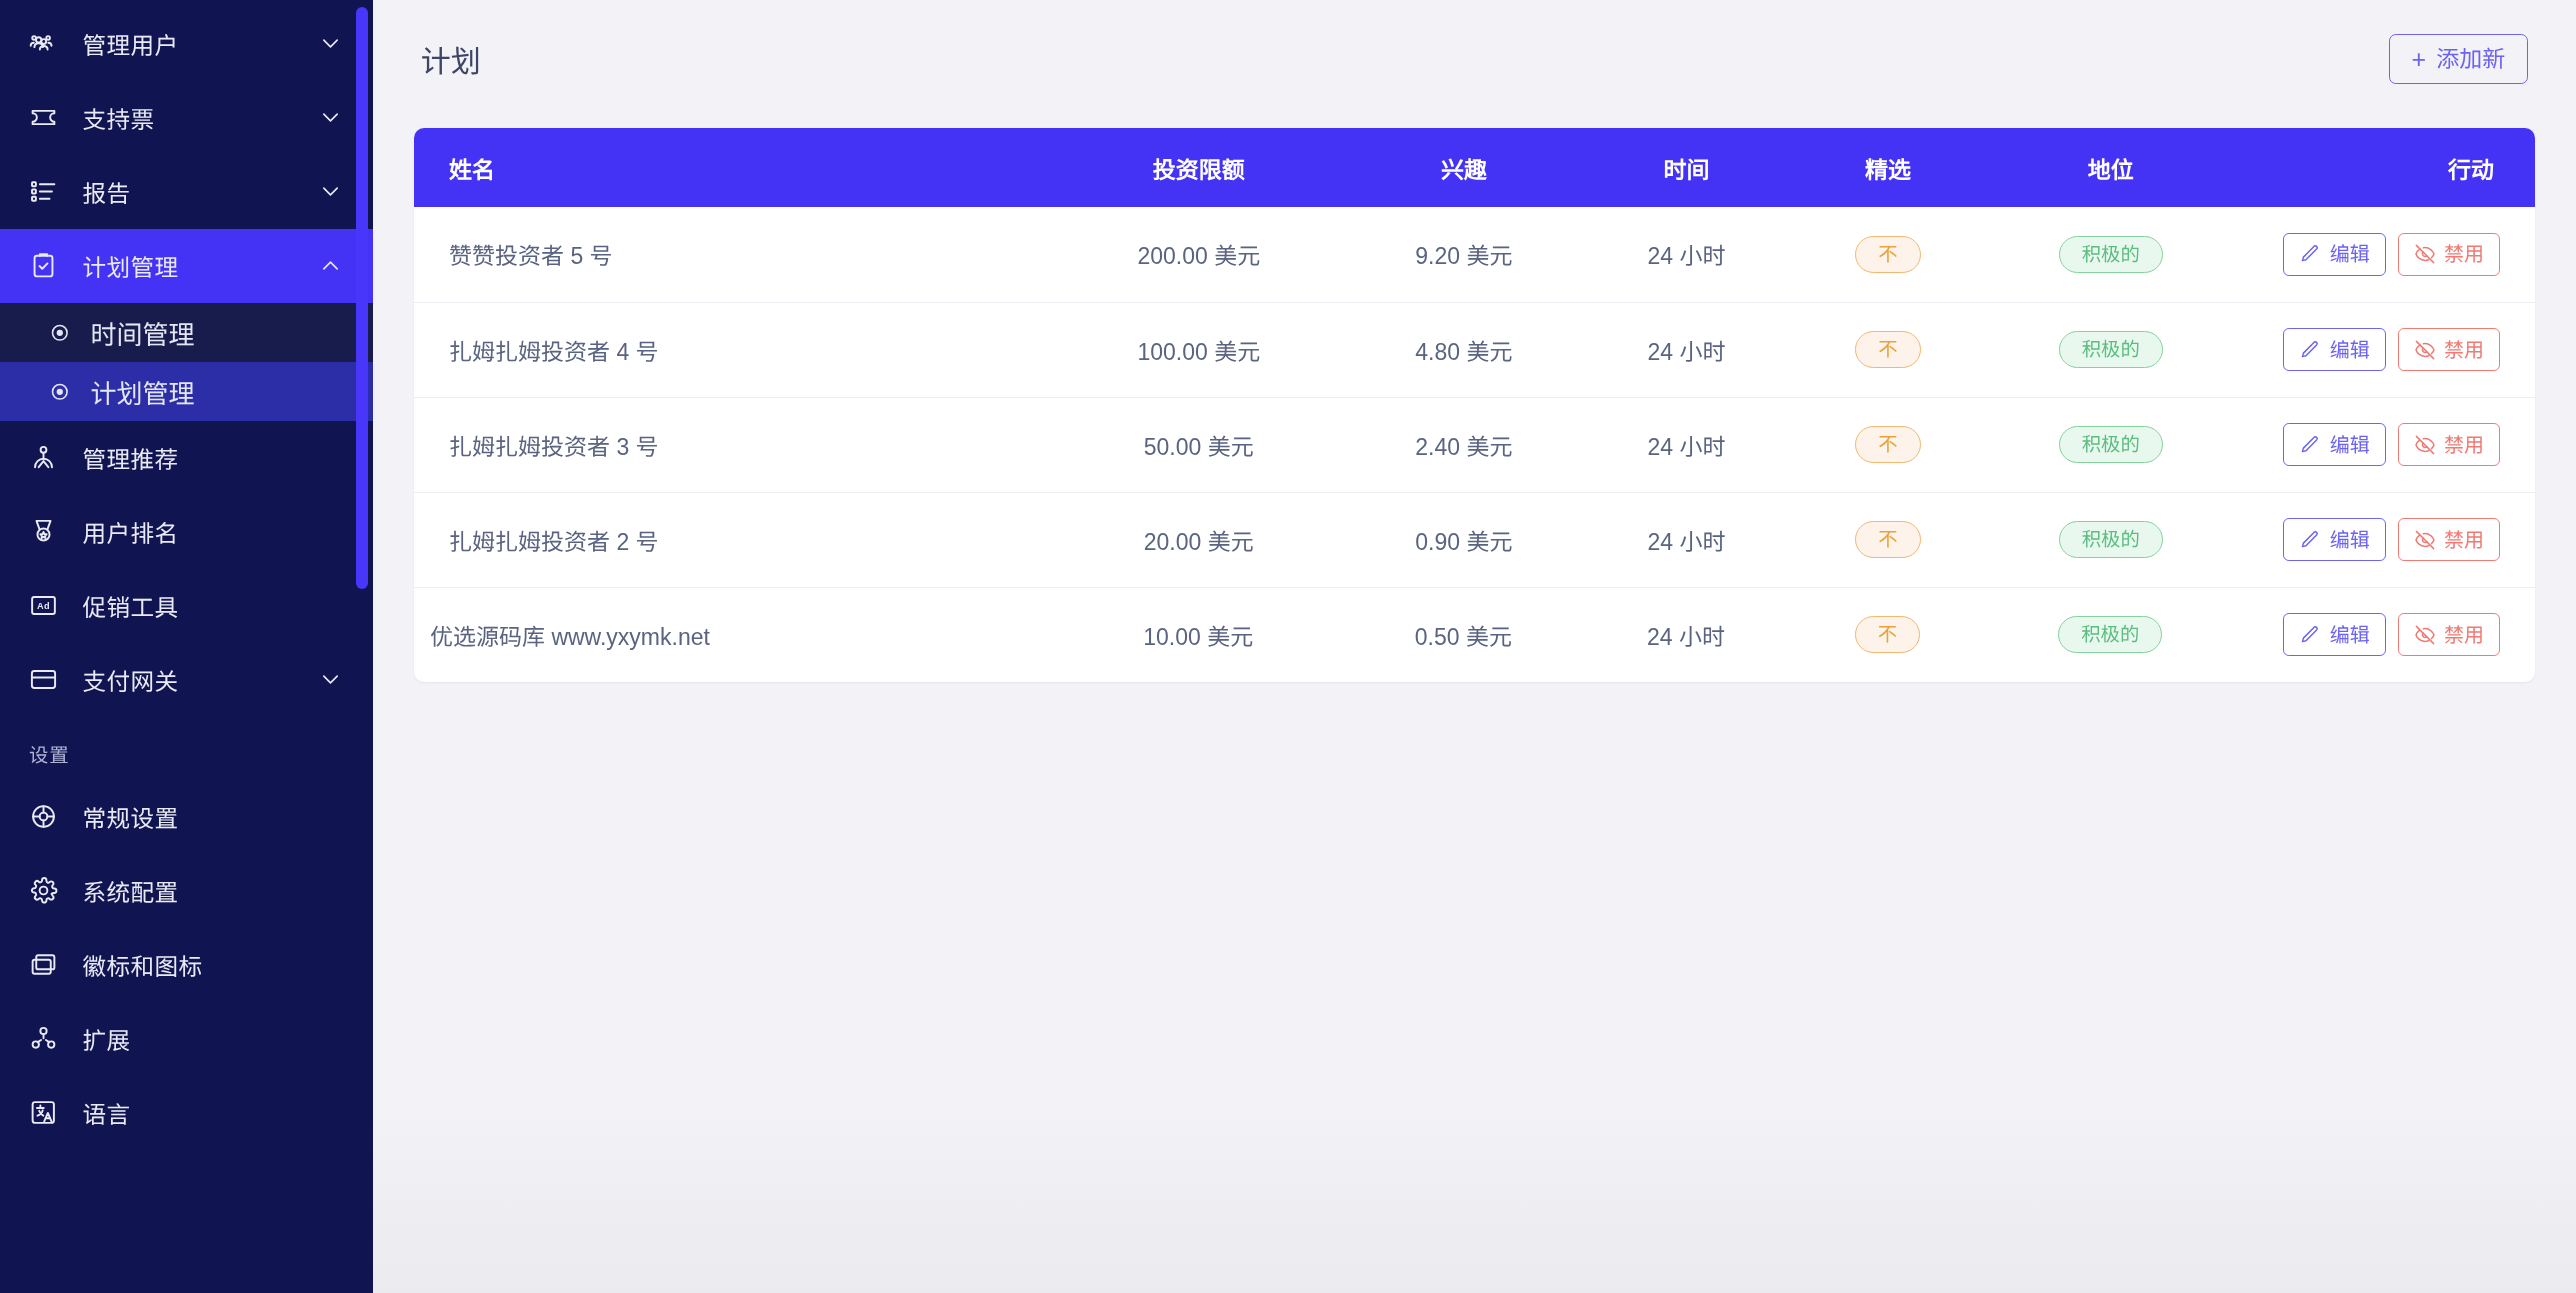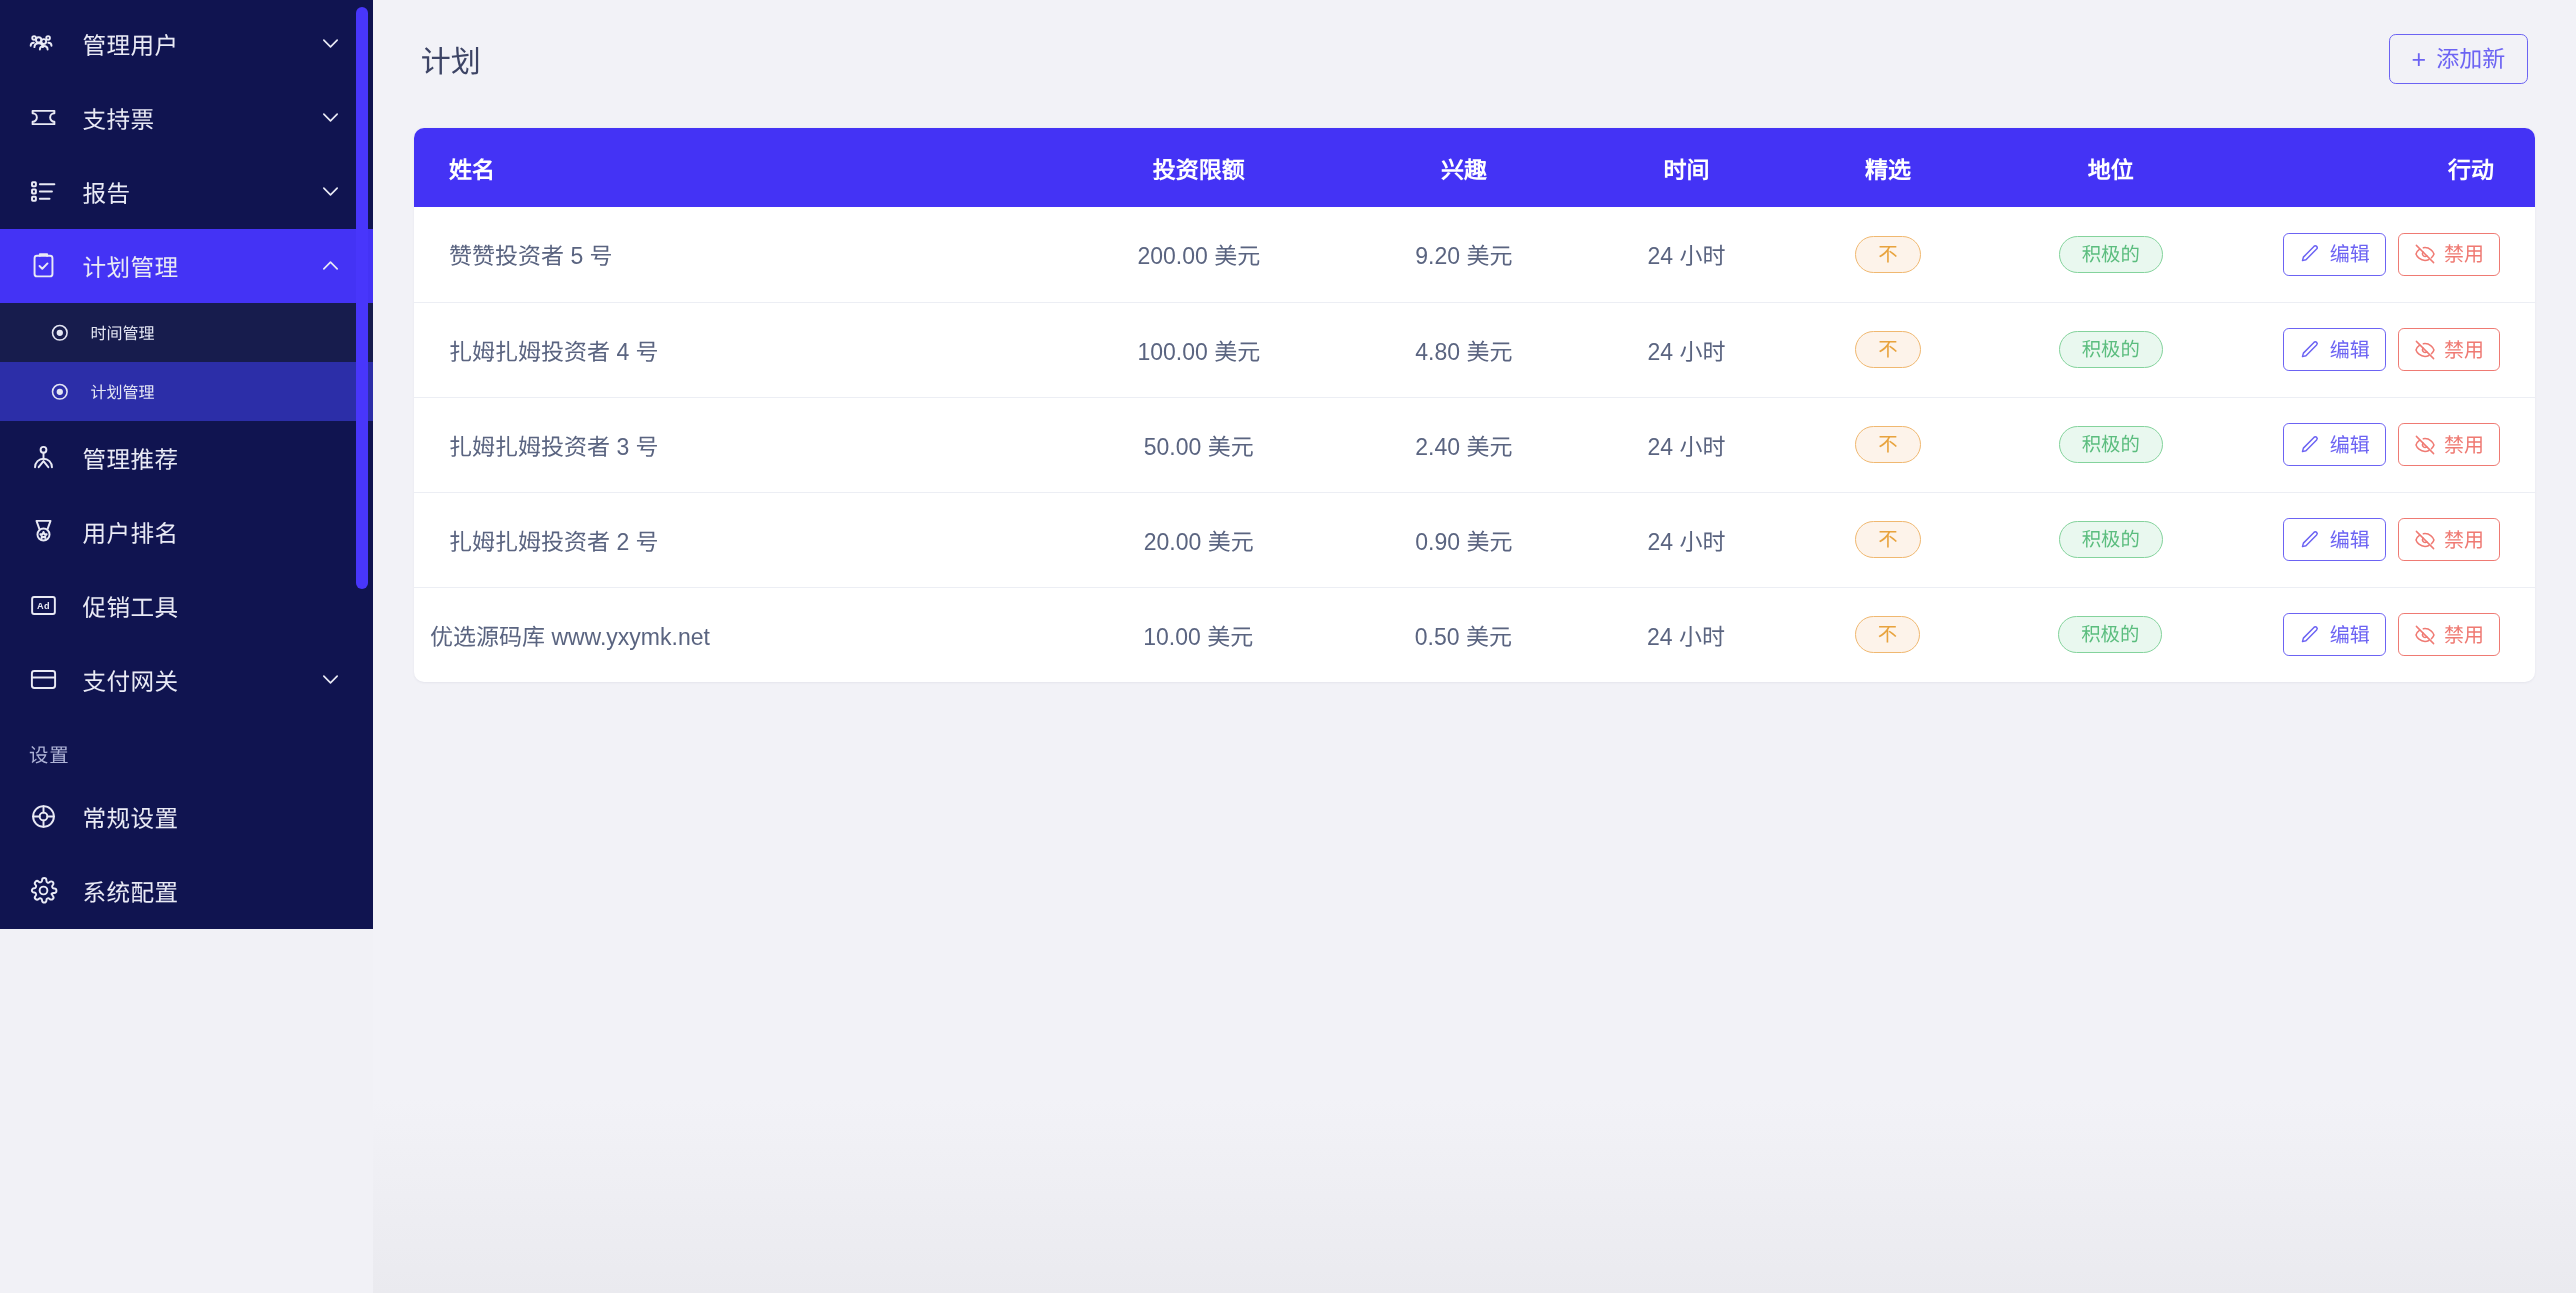--- a/index.html
+++ b/index.html
@@ -16,21 +16,21 @@
     width: 2576px;
     height: 1293px;
     position: relative;
   }
 
   
   .sidebar {
     width: 373px;
     flex: 0 0 373px;
     background: #101450;
-    height: 929px;
+    height: 1293px;
     position: relative;
     overflow: hidden;
     padding-top: 6.8px;
   }
   .nav-list { list-style: none; }
   .nav-item {
     display: flex;
     align-items: center;
     height: 74px;
     padding: 0 30px 0 29px;
@@ -61,21 +61,21 @@
   .nav-item.active {
     background: #4433f5;
   }
   .sub-list { list-style: none; background: #171c4d; }
   .sub-item {
     display: flex;
     align-items: center;
     height: 59px;
     padding-left: 47px;
     color: #e4e6f4;
-    font-size: 16px;
+    font-size: 26px;
     cursor: pointer;
   }
   .sub-item.active { background: #2c2ea8; }
   .sub-item .dot {
     width: 25px; flex: 0 0 25px;
     display: flex; align-items: center; justify-content: center;
   }
   .sub-item .label { margin-left: 18.6px; white-space: nowrap; }
   .section-label {
     color: #aeb3d6;

